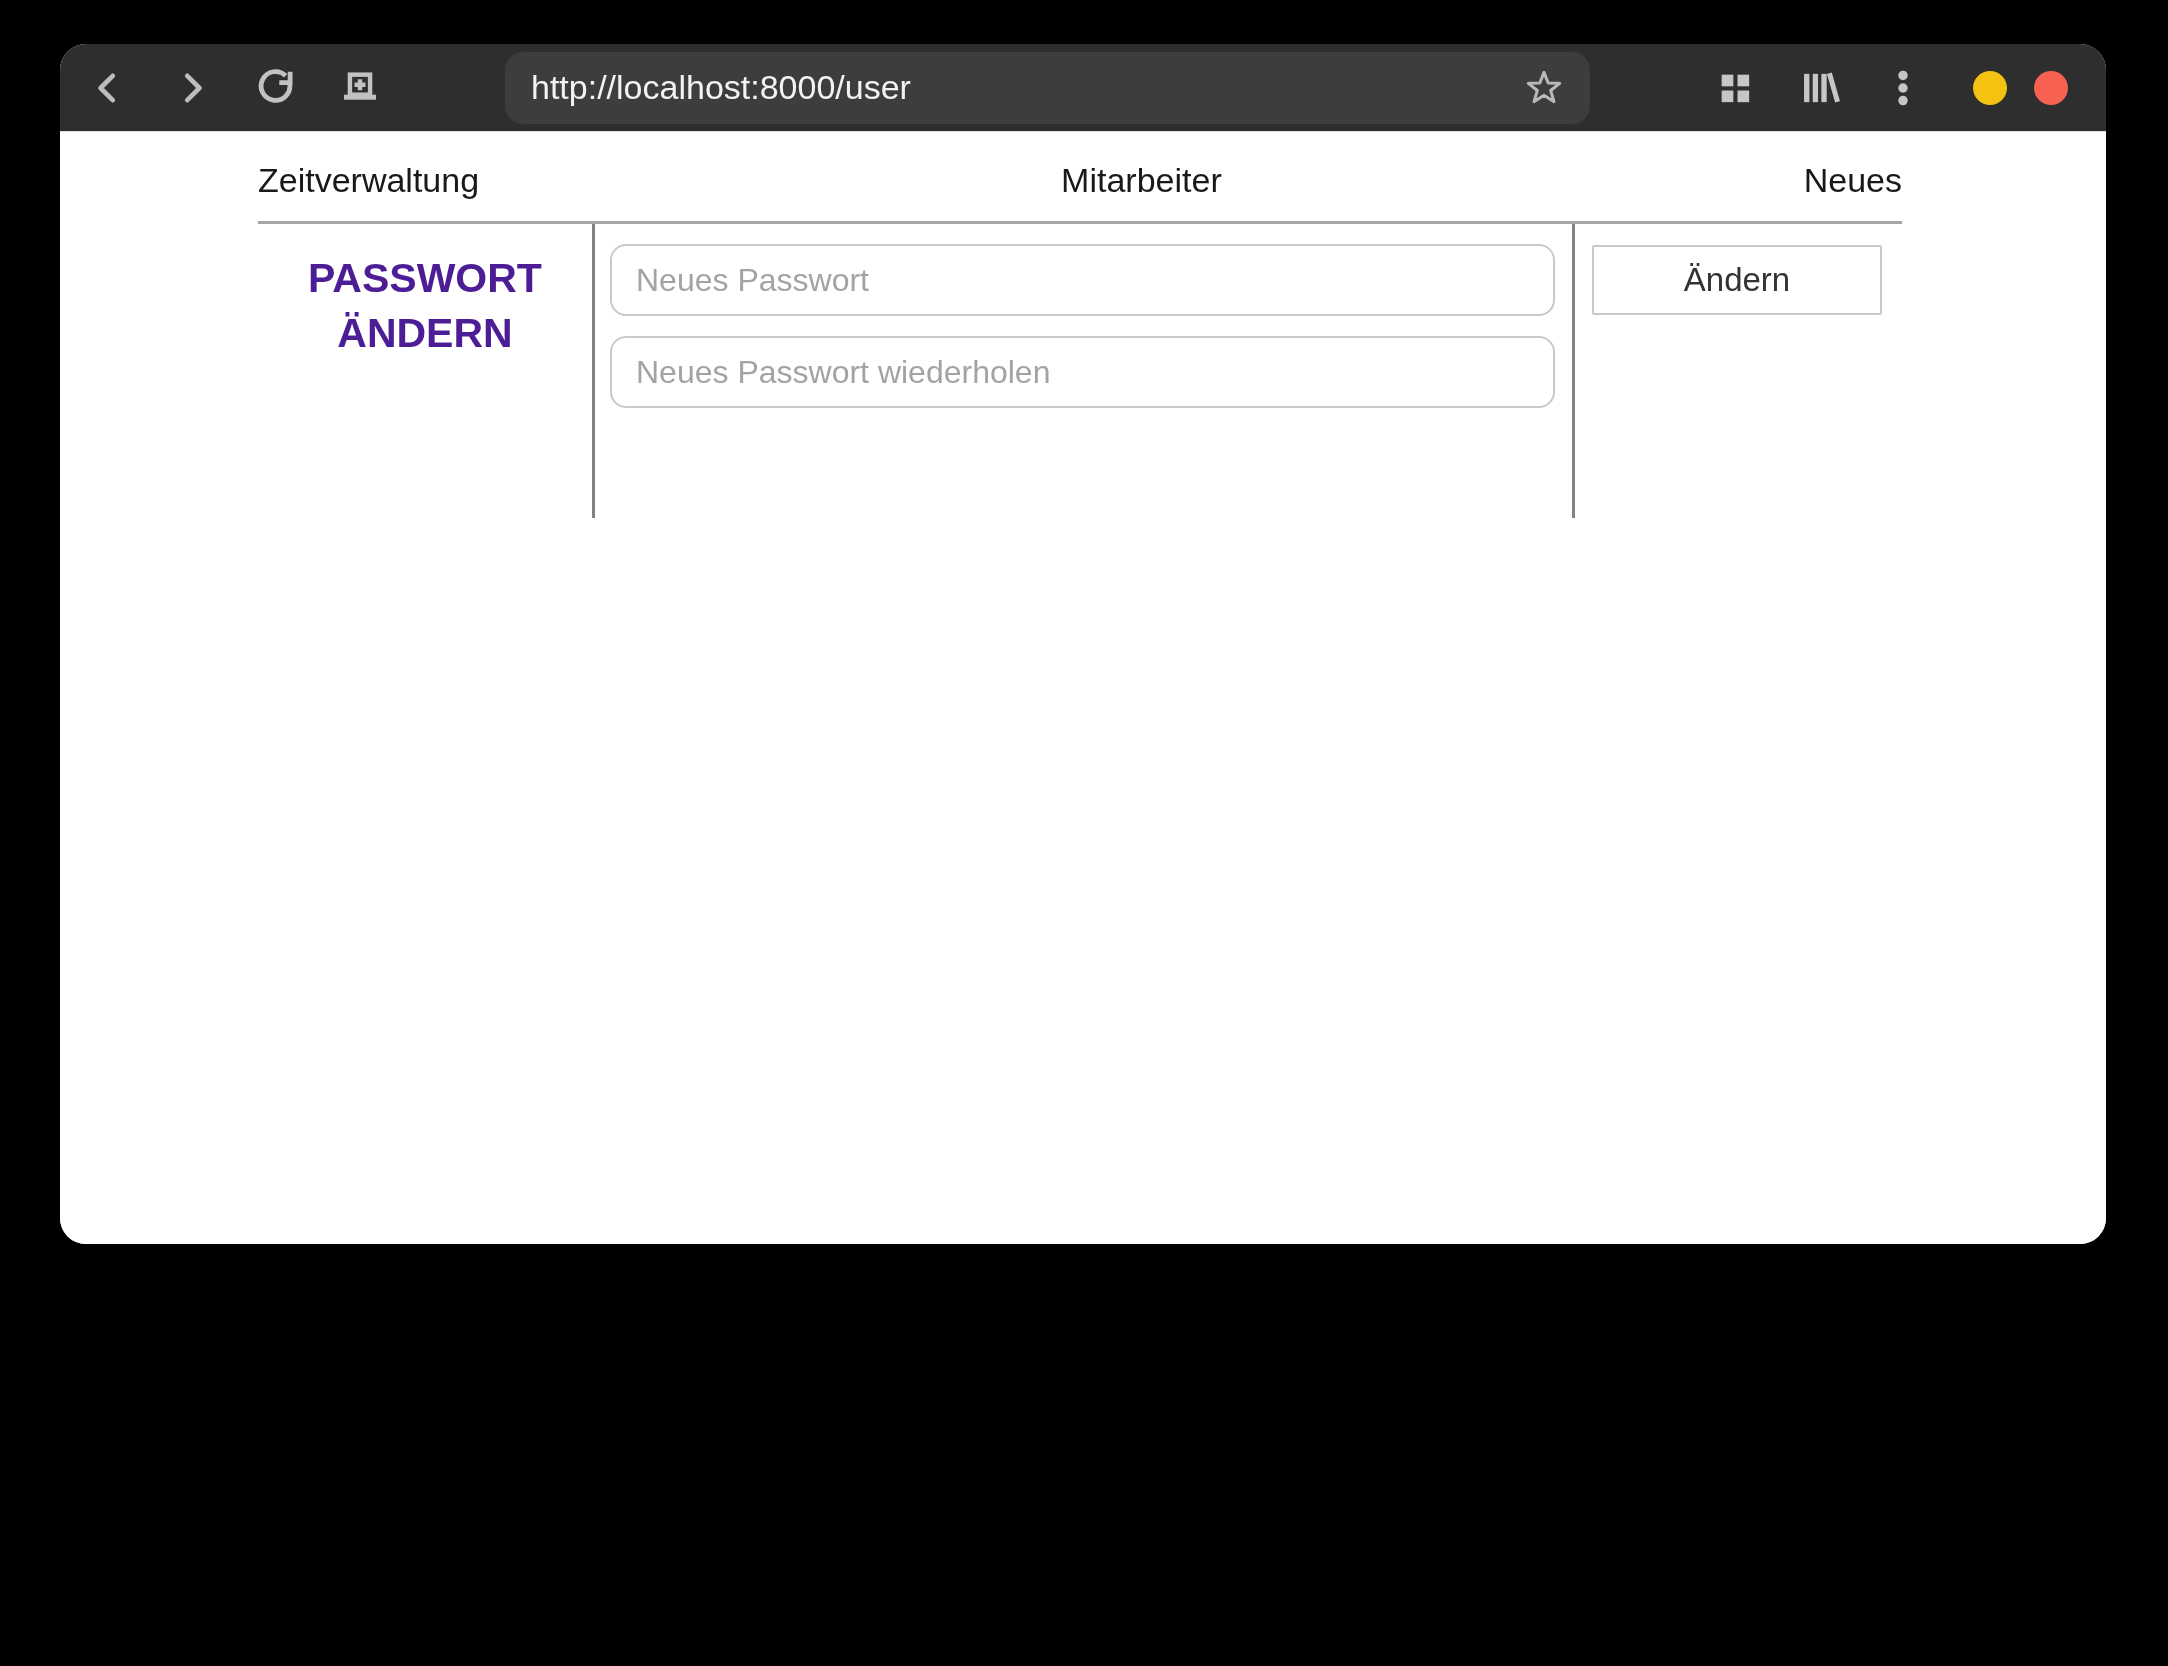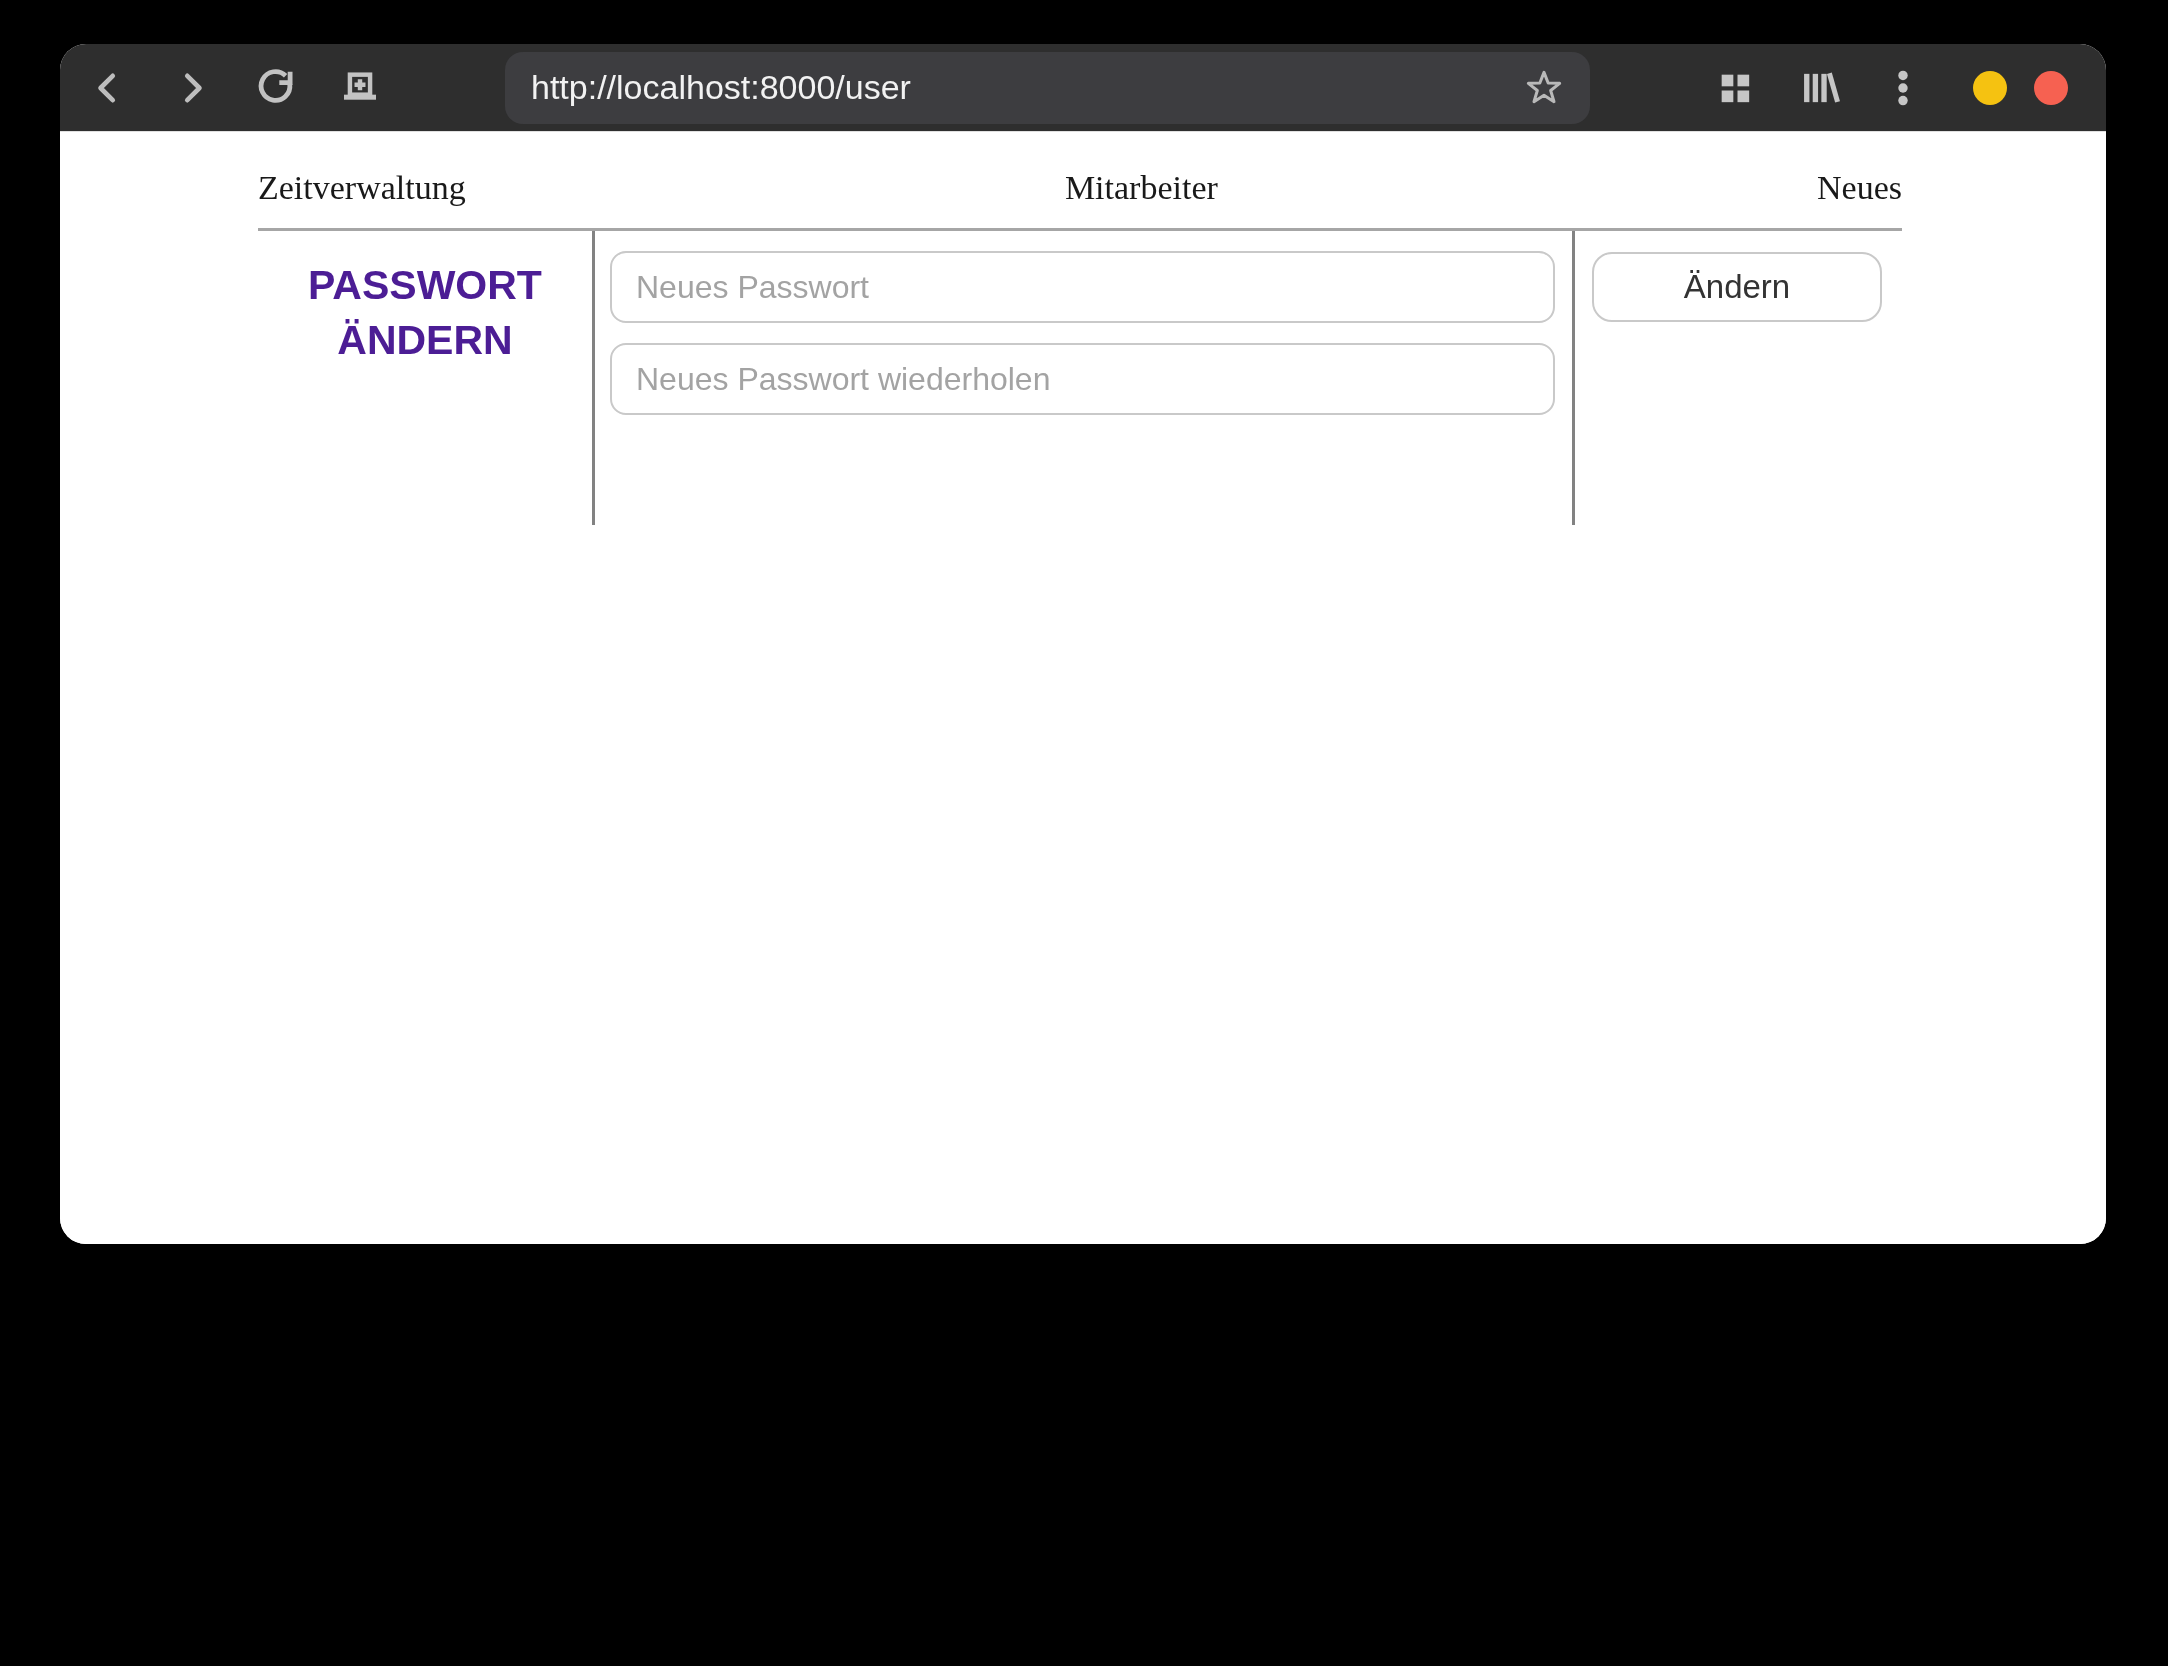--- a/index.html
+++ b/index.html
@@ -23,36 +23,36 @@
   .url-text { color:#f2f2f2; font-size:34px; white-space:nowrap; overflow:hidden; }
   .urlbar .star { margin-left:auto; width:56px; height:56px; display:flex;
                   align-items:center; justify-content:center; }
 
   .right-icons { margin-left:117px; display:flex; align-items:center; }
   .win-controls { margin-left:42px; display:flex; align-items:center; gap:27px; }
   .circle { width:34px; height:34px; border-radius:50%; }
 
   
   .page { background:#fff; height:1441px; }
-  .page-nav { margin:12px 204px 0 198px; display:flex; justify-content:space-between;
-              align-items:center; padding:25px 0 21px; border-bottom:3px solid #a6a6a6;font-family:Liberation Serif, serif; }
+  .page-nav { margin:4px 204px 0 198px; display:flex; justify-content:space-between;
+              align-items:center; padding:25px 0 21px; border-bottom:3px solid #a6a6a6; }
   .nav-link { font-size:34px; color:#191919; cursor:pointer; }
 
   .form-row { margin:0 204px 0 198px; display:flex; align-items:stretch; }
   .col-title { width:334px; padding-top:27px; text-align:center; }
   .form-title { font-size:41px; line-height:55px; font-weight:bold; color:#4c1d95; }
   .col-inputs { width:983px; border-left:3px solid #828282; border-right:3px solid #828282;
                 padding:20px 17px 17px 15px; min-height:294px; }
   .pw-input { display:block; width:100%; height:72px; border:2px solid #c9c9c9;
               border-radius:16px; padding:0 24px; font-size:32px; color:#444;
               font-family:"Liberation Sans", sans-serif; outline:none; background:#fff; }
   .pw-input + .pw-input { margin-top:20px; }
   .pw-input::placeholder { color:#a3a3a3; opacity:1; }
   .col-actions { flex:1; padding:21px 0 0 17px; }
-  .change-btn { width:290px; height:70px; border:2px solid #c9c9c9; border-radius:20px;
+  .change-btn { width:290px; height:70px; border:2px solid #c9c9c9; border-radius:2px;
                 background:#fff; font-size:33px; color:#333;
                 font-family:"Liberation Sans", sans-serif; cursor:pointer; }
 </style>
 </head>
 <body>
 
 <div class="window">
 
   <div class="toolbar">
 

